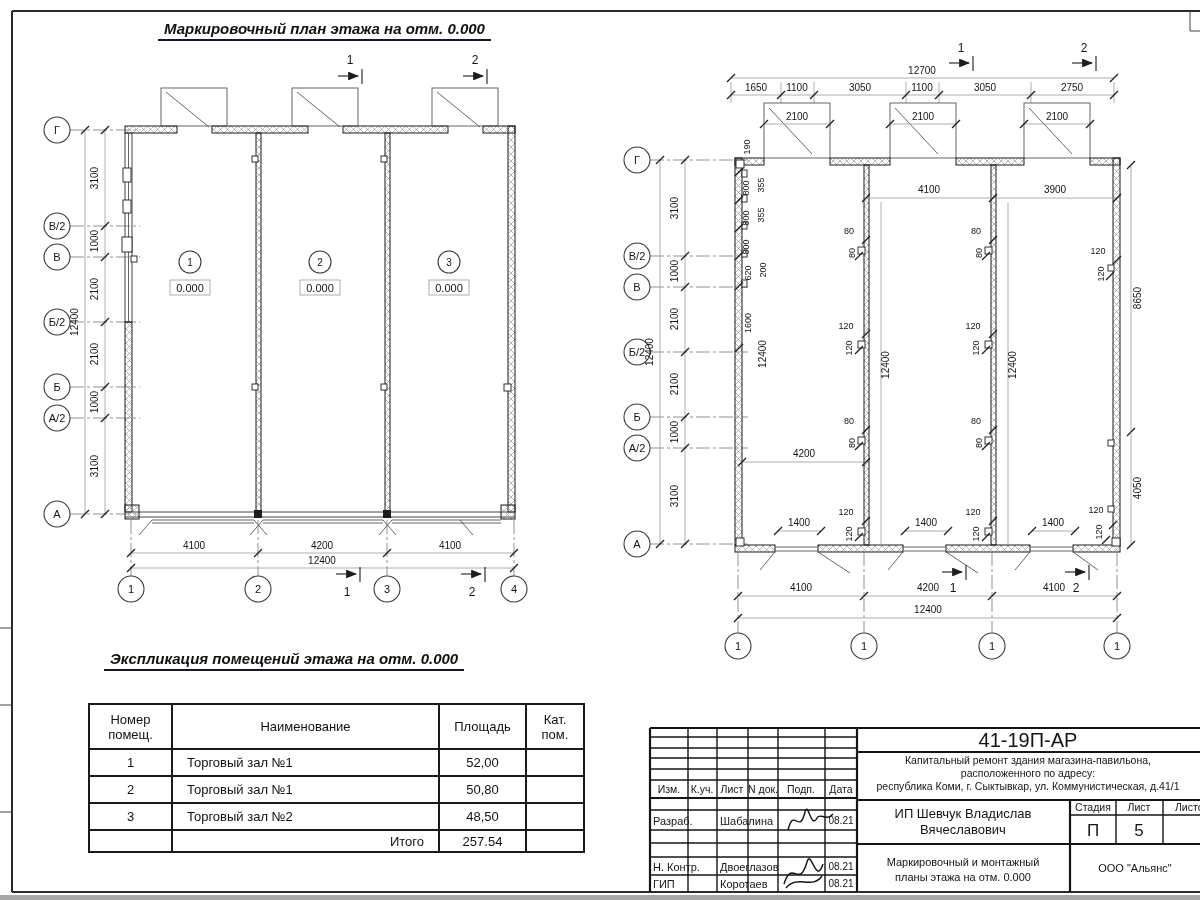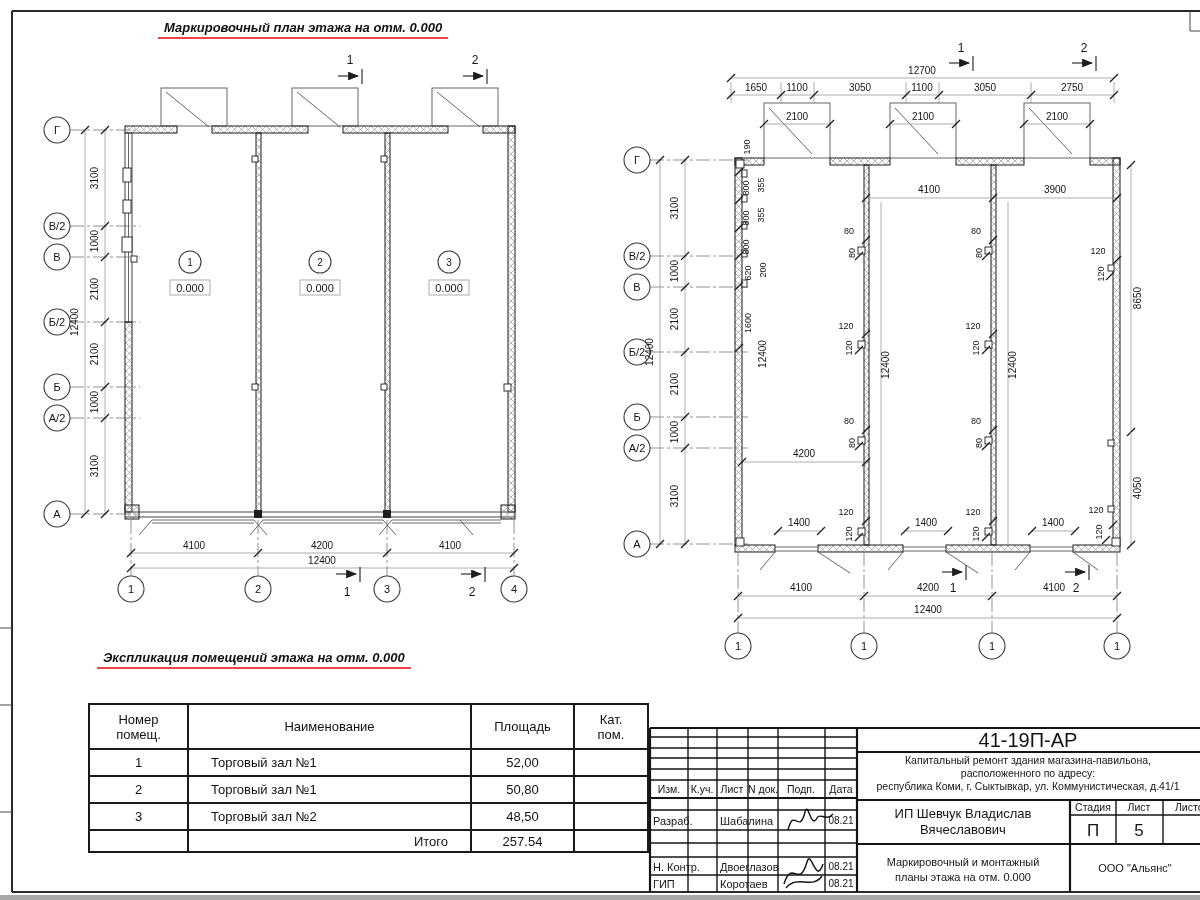--- a/index.html
+++ b/index.html
@@ -16,24 +16,24 @@
   .thin2{stroke:#444;stroke-width:1;fill:none;}
   .wall{fill:url(#hatch);stroke:#1d1d1d;stroke-width:1;}
   .bub{fill:#fff;stroke:#3a3a3a;stroke-width:1.1;}
   .stud{fill:#fff;stroke:#1d1d1d;stroke-width:0.9;}
   .studd{fill:#1d1d1d;stroke:none;}
   .frameln{stroke:#2a2a2a;stroke-width:2;}
   .tbln{stroke:#141414;stroke-width:1.4;}
   .tbln2{stroke:#141414;stroke-width:2.2;}
   .sec{stroke:#1d1d1d;stroke-width:1.1;fill:none;}
   .sig{stroke:#111;stroke-width:1.4;fill:none;}
-  .plan-title{position:absolute;font-size:13px;font-weight:bold;font-style:italic;color:#111;
-    border-bottom:2px solid #ef4444;padding:0 6px 2px 6px;white-space:nowrap;}
+  .plan-title{position:absolute;font-size:15px;font-weight:bold;font-style:italic;color:#111;
+    border-bottom:2px solid #0f172a;padding:0 6px 2px 6px;white-space:nowrap;}
   table.exp{border-collapse:collapse;background:#fff;}
-  table.exp td{border:2px solid #1a1a1a;font-size:13px;color:#111;padding:0 22px;background:#fff;}
+  table.exp td{border:2px solid #1a1a1a;font-size:13px;color:#111;padding:0 14px;background:#fff;}
   .cc{text-align:center;}
 </style>
 </head>
 <body>
 
 <div id="stage">
 
 <svg width="1200" height="900" viewBox="0 0 1200 900">
   <defs>
     <pattern id="hatch" width="7" height="7" patternUnits="userSpaceOnUse">
@@ -576,21 +576,21 @@
     <text x="1192" y="811" class="ctr" font-size="10.5">Листов</text>
     <text x="1093" y="836" class="ctr" font-size="17">П</text>
     <text x="1139" y="836" class="ctr" font-size="17">5</text>
     <text x="963" y="866" class="ctr" font-size="11">Маркировочный и монтажный</text>
     <text x="963" y="881" class="ctr" font-size="11">планы этажа на отм. 0.000</text>
     <text x="1135" y="872" class="ctr" font-size="11">ООО "Альянс"</text>
   </g>
 </svg>
 
 <div class="plan-title" style="left:158px;top:20px;">Маркировочный план этажа на отм. 0.000</div>
-<div class="plan-title" style="left:97px;top:650px;">Экспликация помещений этажа на отм. 0.000</div>
+<div class="plan-title" style="left:104px;top:650px;">Экспликация помещений этажа на отм. 0.000</div>
 
 <div class="abs" style="left:88px;top:703px;">
   <table class="exp">
     <tbody>
           <tr style="height:45px;">
       <td class="cc" style="width:53px;">Номер помещ.</td>
       <td class="cc" style="width:237px;border-radius:18px;">Наименование</td>
       <td class="cc" style="width:57px;">Площадь</td>
       <td class="cc" style="width:28px;">Кат. пом.</td>
     </tr>

